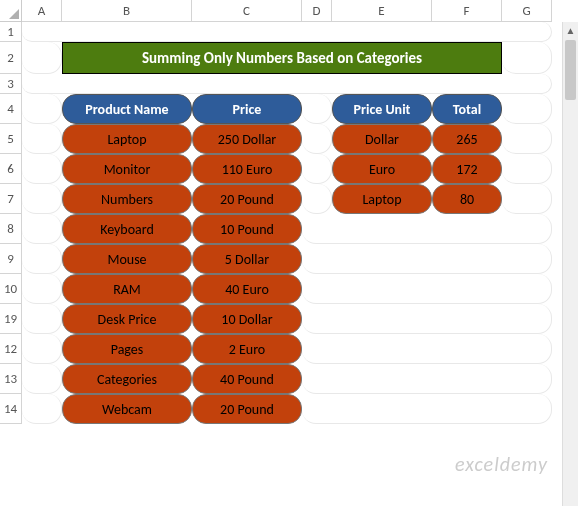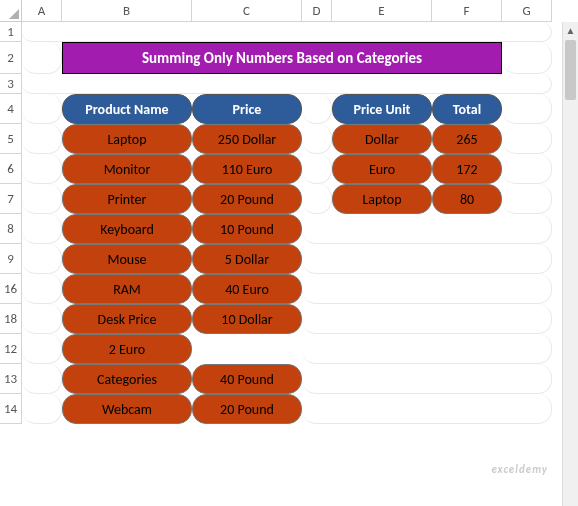--- a/index.html
+++ b/index.html
@@ -49,21 +49,21 @@
       border-bottom: 1px solid #e8e8e8;
       display: flex;
       align-items: center;
       justify-content: center;
       background: #fff;
       border-radius: 14px;
     }
     .title-bar {
       grid-column: 3 / 8;
       grid-row: 3;
-      background: #a21caf;
+      background: #4d7c0f;
       color: #fff;
       font-weight: bold;
       font-size: 15px;
       display: flex;
       align-items: center;
       justify-content: center;
       border: 1px solid #000;
     }
     .tbl-header {
       background: #2e5c9a;
@@ -95,25 +95,24 @@
       left: 2px; right: 2px;
       top: 18px; height: 60px;
       background: #c8c8c8;
       border-radius: 2px;
     }
     .watermark {
       position: absolute;
       right: 30px;
       bottom: 30px;
       color: #ccc;
-      font-size: 11px;
+      font-size: 20px;
       font-style: italic;
       letter-spacing: 1px;
       pointer-events: none;
-      font-weight: bold;
     }
   </style>
 </head>
 <body>
 
 <div class="grid">
   <div class="corner"></div>
   <div class="col-header">A</div>
   <div class="col-header">B</div>
   <div class="col-header">C</div>
@@ -155,53 +154,54 @@
   <div class="cell"></div>
   <div class="cell tbl-cell">Monitor</div>
   <div class="cell tbl-cell">110 Euro</div>
   <div class="cell"></div>
   <div class="cell tbl-cell">Euro</div>
   <div class="cell tbl-cell">172</div>
   <div class="cell"></div>
 
   <div class="row-header">7</div>
   <div class="cell"></div>
-  <div class="cell tbl-cell">Printer</div>
+  <div class="cell tbl-cell">Numbers</div>
   <div class="cell tbl-cell">20 Pound</div>
   <div class="cell"></div>
   <div class="cell tbl-cell">Laptop</div>
   <div class="cell tbl-cell">80</div>
   <div class="cell"></div>
 
   <div class="row-header">8</div>
   <div class="cell"></div>
   <div class="cell tbl-cell">Keyboard</div>
   <div class="cell tbl-cell">10 Pound</div>
   <div class="cell" style="grid-column:5/9"></div>
 
   <div class="row-header">9</div>
   <div class="cell"></div>
   <div class="cell tbl-cell">Mouse</div>
   <div class="cell tbl-cell">5 Dollar</div>
   <div class="cell" style="grid-column:5/9"></div>
 
-  <div class="row-header">16</div>
+  <div class="row-header">10</div>
   <div class="cell"></div>
   <div class="cell tbl-cell">RAM</div>
   <div class="cell tbl-cell">40 Euro</div>
   <div class="cell" style="grid-column:5/9"></div>
 
-  <div class="row-header">18</div>
+  <div class="row-header">19</div>
   <div class="cell"></div>
   <div class="cell tbl-cell">Desk Price</div>
   <div class="cell tbl-cell">10 Dollar</div>
   <div class="cell" style="grid-column:5/9"></div>
 
   <div class="row-header">12</div>
   <div class="cell"></div>
+  <div class="cell tbl-cell">Pages</div>
   <div class="cell tbl-cell">2 Euro</div>
   <div class="cell" style="grid-column:5/9"></div>
 
   <div class="row-header">13</div>
   <div class="cell"></div>
   <div class="cell tbl-cell">Categories</div>
   <div class="cell tbl-cell">40 Pound</div>
   <div class="cell" style="grid-column:5/9"></div>
 
   <div class="row-header">14</div>

